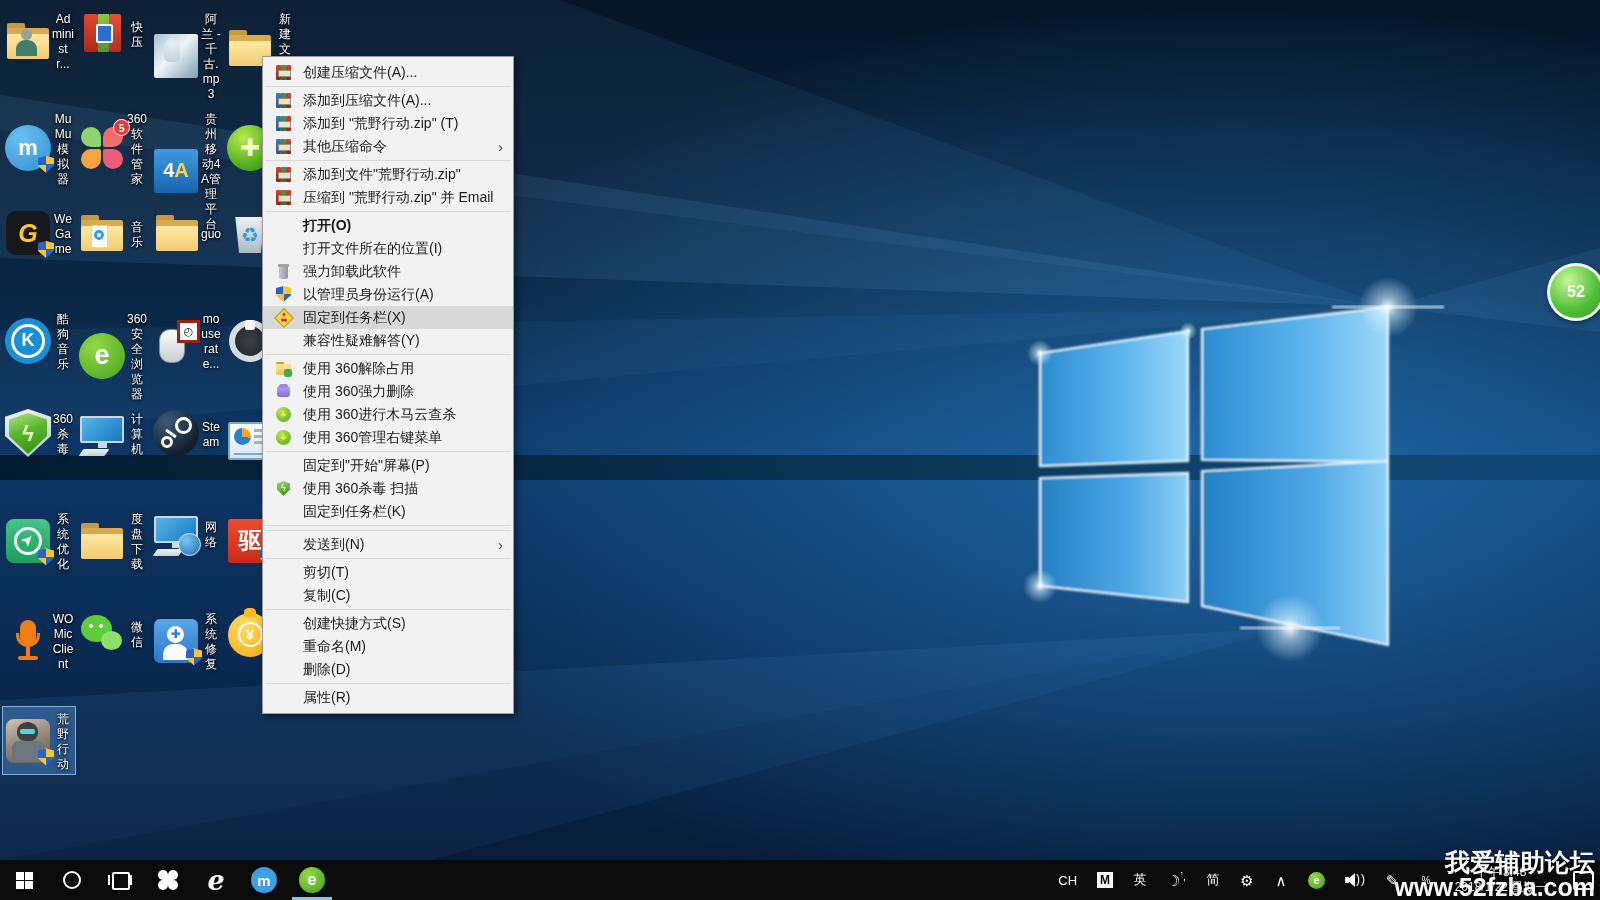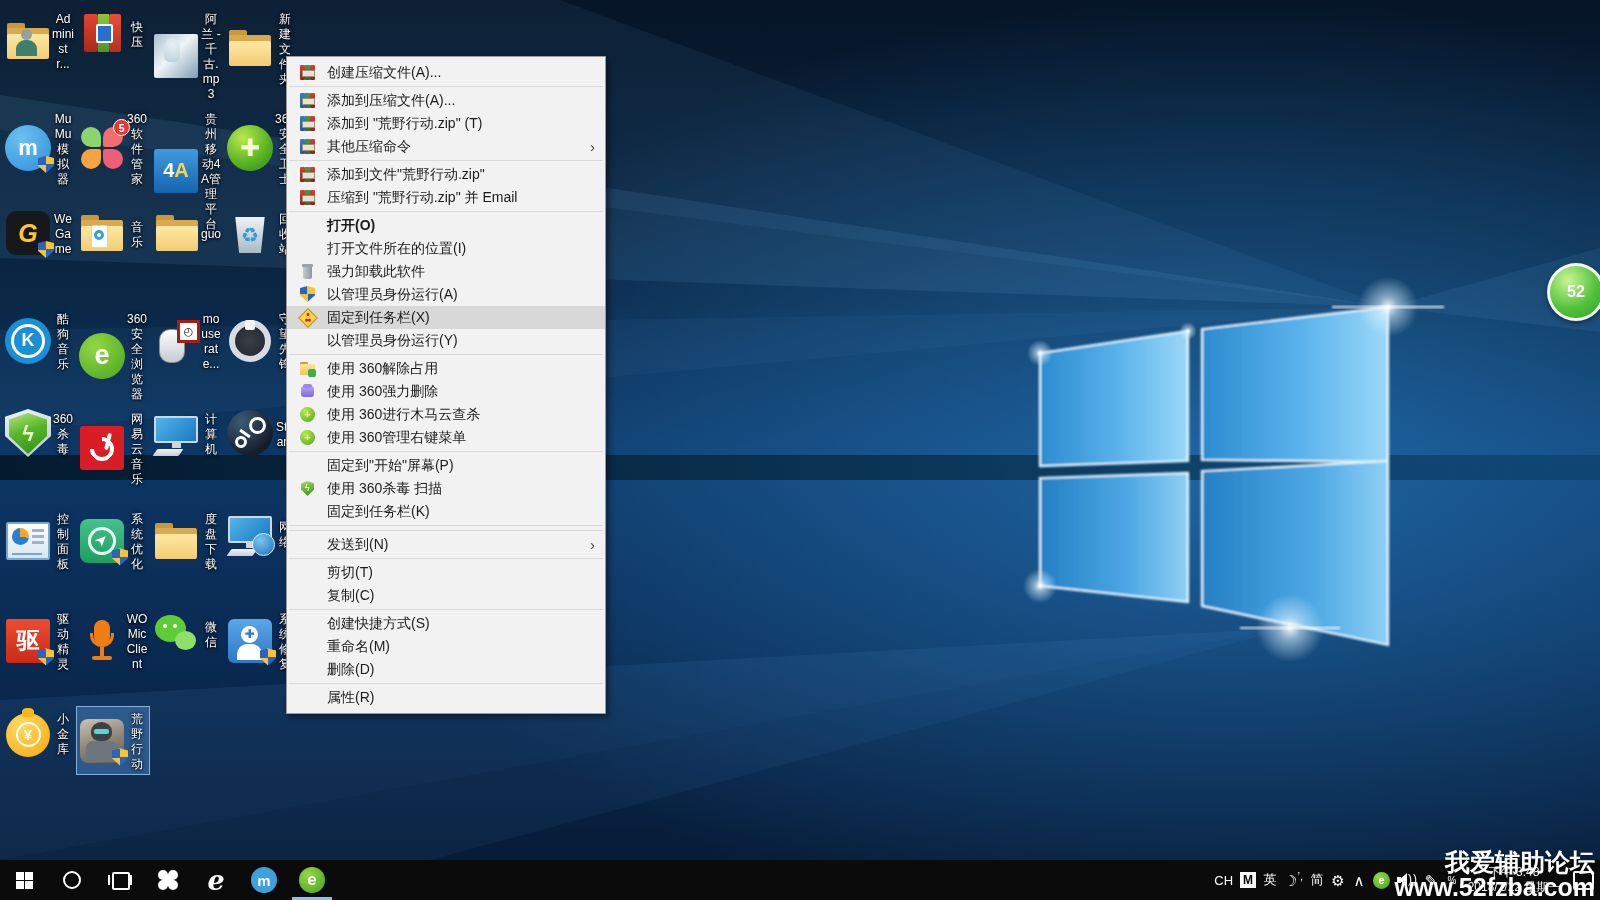--- a/index.html
+++ b/index.html
@@ -10,38 +10,38 @@
   
   #icons{position:absolute;left:2px;top:6px;width:300px;
     display:grid;grid-template-columns:repeat(4,74px);grid-auto-rows:100px;z-index:5;}
   .dcell{display:flex;justify-content:center;align-items:flex-start;}
   .dwrap{display:flex;align-items:center;padding:2px 1px;border:1px solid transparent;max-width:72px;}
   .dwrap.sel{background:rgba(88,152,222,.40);border:1px solid rgba(160,205,245,.75);}
   .dicon{width:48px;height:48px;position:relative;display:flex;align-items:center;justify-content:center;flex:none;}
   .dlabel{margin-top:3px;font-size:12px;line-height:15px;color:#fff;text-align:center;
     text-shadow:0 1px 2px #000,0 0 4px #000;max-width:72px;word-break:break-all;}
   
-  #menu{position:absolute;left:262px;top:56px;width:320px;background:#f2f2f2;
+  #menu{position:absolute;left:262px;top:56px;width:252px;background:#f2f2f2;
     border:1px solid #9b9b9b;box-shadow:3px 3px 6px rgba(0,0,0,.45);z-index:40;
-    padding:4px 0;box-sizing:border-box;margin-left:24px;}
+    padding:4px 0;box-sizing:border-box;}
   .mi{position:relative;height:23px;display:flex;align-items:center;padding-left:40px;
     font-size:14px;color:#1b1b1b;white-space:nowrap;}
   .mi.hl{background:#d8d8d8;}
   .mi.bold{font-weight:bold;}
   .mi .ic{position:absolute;left:12px;top:3px;width:17px;height:17px;}
   .mi .arrow{position:absolute;right:10px;color:#444;font-size:15px;}
   .msep{height:5px;display:flex;align-items:center;}
   .msep div{height:1px;background:#d9d9d9;width:100%;margin:0 2px;}
   
   #taskbar{position:absolute;left:0;top:860px;width:1600px;height:40px;background:#0b0b0b;z-index:50;
     display:flex;align-items:center;}
   #tbleft{display:flex;height:40px;}
   .tbslot{width:48px;height:40px;display:flex;align-items:center;justify-content:center;position:relative;}
   .tbind{position:absolute;bottom:0;left:4px;right:4px;height:3px;background:#85c6ee;}
-  #tray{position:absolute;right:0;top:0;height:40px;display:flex;align-items:center;gap:7px;padding-right:6px;color:#fff;}
+  #tray{position:absolute;right:0;top:0;height:40px;display:flex;align-items:center;gap:20px;padding-right:6px;color:#fff;}
   .trayit{display:flex;align-items:center;justify-content:center;min-width:14px;height:40px;position:relative;}
   #clock{width:96px;text-align:center;font-size:12px;line-height:15px;color:#fff;}
   #watermark{position:absolute;right:5px;bottom:0px;z-index:60;text-align:right;color:#fff;
     font-weight:bold;font-size:25px;line-height:25px;text-shadow:0 0 3px rgba(0,0,0,.35);}
   #ball{position:absolute;left:1547px;top:263px;width:52px;height:52px;border-radius:50%;z-index:30;
     background:radial-gradient(circle at 35% 28%,#c8f598,#55c23c 55%,#2f9e22);
     border:3px solid rgba(255,255,255,.92);box-shadow:0 2px 5px rgba(0,0,0,.4);
     display:flex;align-items:center;justify-content:center;color:#fff;font-weight:bold;font-size:16px;}
 </style>
 </head>
@@ -283,31 +283,20 @@
             <div style="position: absolute; left: 5px; top: 4px; width: 38px; height: 41px; background: linear-gradient(160deg, rgb(180, 229, 126), rgb(87, 181, 43) 45%, rgb(47, 141, 20)); clip-path: polygon(50% 0px, 100% 16%, 100% 56%, 50% 100%, 0px 56%, 0px 16%); display: flex; align-items: center; justify-content: center;">
               <div style="color: rgb(234, 255, 200); font-size: 22px; font-weight: bold; line-height: 1;">ϟ</div>
             </div>
           </div>
           <div class="dlabel" style="">360杀毒</div>
         </div>
       </div>
       <div class="dcell" style="">
         <div class="dwrap" style="">
           <div class="dicon" style="">
-            <div style="position: absolute; inset: 2px; background: rgb(218, 28, 36); border-radius: 3px;">
-              <div style="position: absolute; left: 10px; top: 11px; width: 24px; height: 24px; border-width: 4px; border-style: solid; border-color: transparent rgb(255, 255, 255) rgb(255, 255, 255); border-image: initial; border-radius: 50%; box-sizing: border-box; transform: rotate(-45deg);"></div>
-              <div style="position: absolute; left: 26px; top: 7px; width: 4px; height: 17px; background: rgb(255, 255, 255); border-radius: 2px; transform: rotate(14deg);"></div>
-            </div>
-          </div>
-          <div class="dlabel" style="">网易云音乐</div>
-        </div>
-      </div>
-      <div class="dcell" style="">
-        <div class="dwrap" style="">
-          <div class="dicon" style="">
             <div style="position: absolute; left: 2px; top: 7px; width: 44px; height: 27px; background: linear-gradient(135deg, rgb(85, 180, 233), rgb(23, 121, 196)); border: 2px solid rgb(207, 214, 221); border-radius: 2px; box-sizing: border-box;"></div>
             <div style="position: absolute; left: 20px; top: 34px; width: 9px; height: 5px; background: rgb(207, 214, 221);"></div>
             <div style="position: absolute; left: 3px; top: 40px; width: 26px; height: 7px; background: linear-gradient(rgb(242, 245, 247), rgb(196, 206, 213)); transform: skewX(-35deg); border-radius: 1px;"></div>
           </div>
           <div class="dlabel" style="">计算机</div>
         </div>
       </div>
       <div class="dcell" style="">
         <div class="dwrap" style="">
           <div class="dicon" style="">
@@ -531,21 +520,21 @@
         <div class="ic" style="">
           <div style="position: absolute; left: 2px; top: 2px; width: 12px; height: 12px; background: rgb(255, 211, 77); border: 1px solid rgb(185, 143, 31); transform: rotate(45deg);">
             <div style="position: absolute; left: 2px; top: 2px; width: 3px; height: 3px; border-radius: 50%; background: rgb(212, 42, 30);"></div>
             <div style="position: absolute; right: 2px; top: 5px; width: 3px; height: 3px; border-radius: 50%; background: rgb(212, 42, 30);"></div>
             <div style="position: absolute; left: 5px; bottom: 2px; width: 3px; height: 3px; border-radius: 50%; background: rgb(212, 42, 30);"></div>
           </div>
         </div>
         <span>固定到任务栏(X)</span>
       </div>
       <div class="mi" style="">
-        <span>以管理员身份运行(Y)</span>
+        <span>兼容性疑难解答(Y)</span>
       </div>
       <div class="msep" style="">
         <div style=""></div>
       </div>
       <div class="mi" style="">
         <div class="ic" style="">
           <div style="position: absolute; left: 1px; top: 2px; width: 8px; height: 4px; background: rgb(202, 162, 60); border-radius: 1px 1px 0px 0px;"></div>
           <div style="position: absolute; left: 1px; top: 4px; width: 15px; height: 11px; background: linear-gradient(rgb(255, 228, 156), rgb(238, 195, 95)); border-radius: 1px;"></div>
           <div style="position: absolute; right: 0px; bottom: 0px; width: 8px; height: 8px; background: rgb(63, 174, 73); border-radius: 2px; color: rgb(255, 255, 255); font-size: 7px; text-align: center; line-height: 8px;"></div>
         </div>

